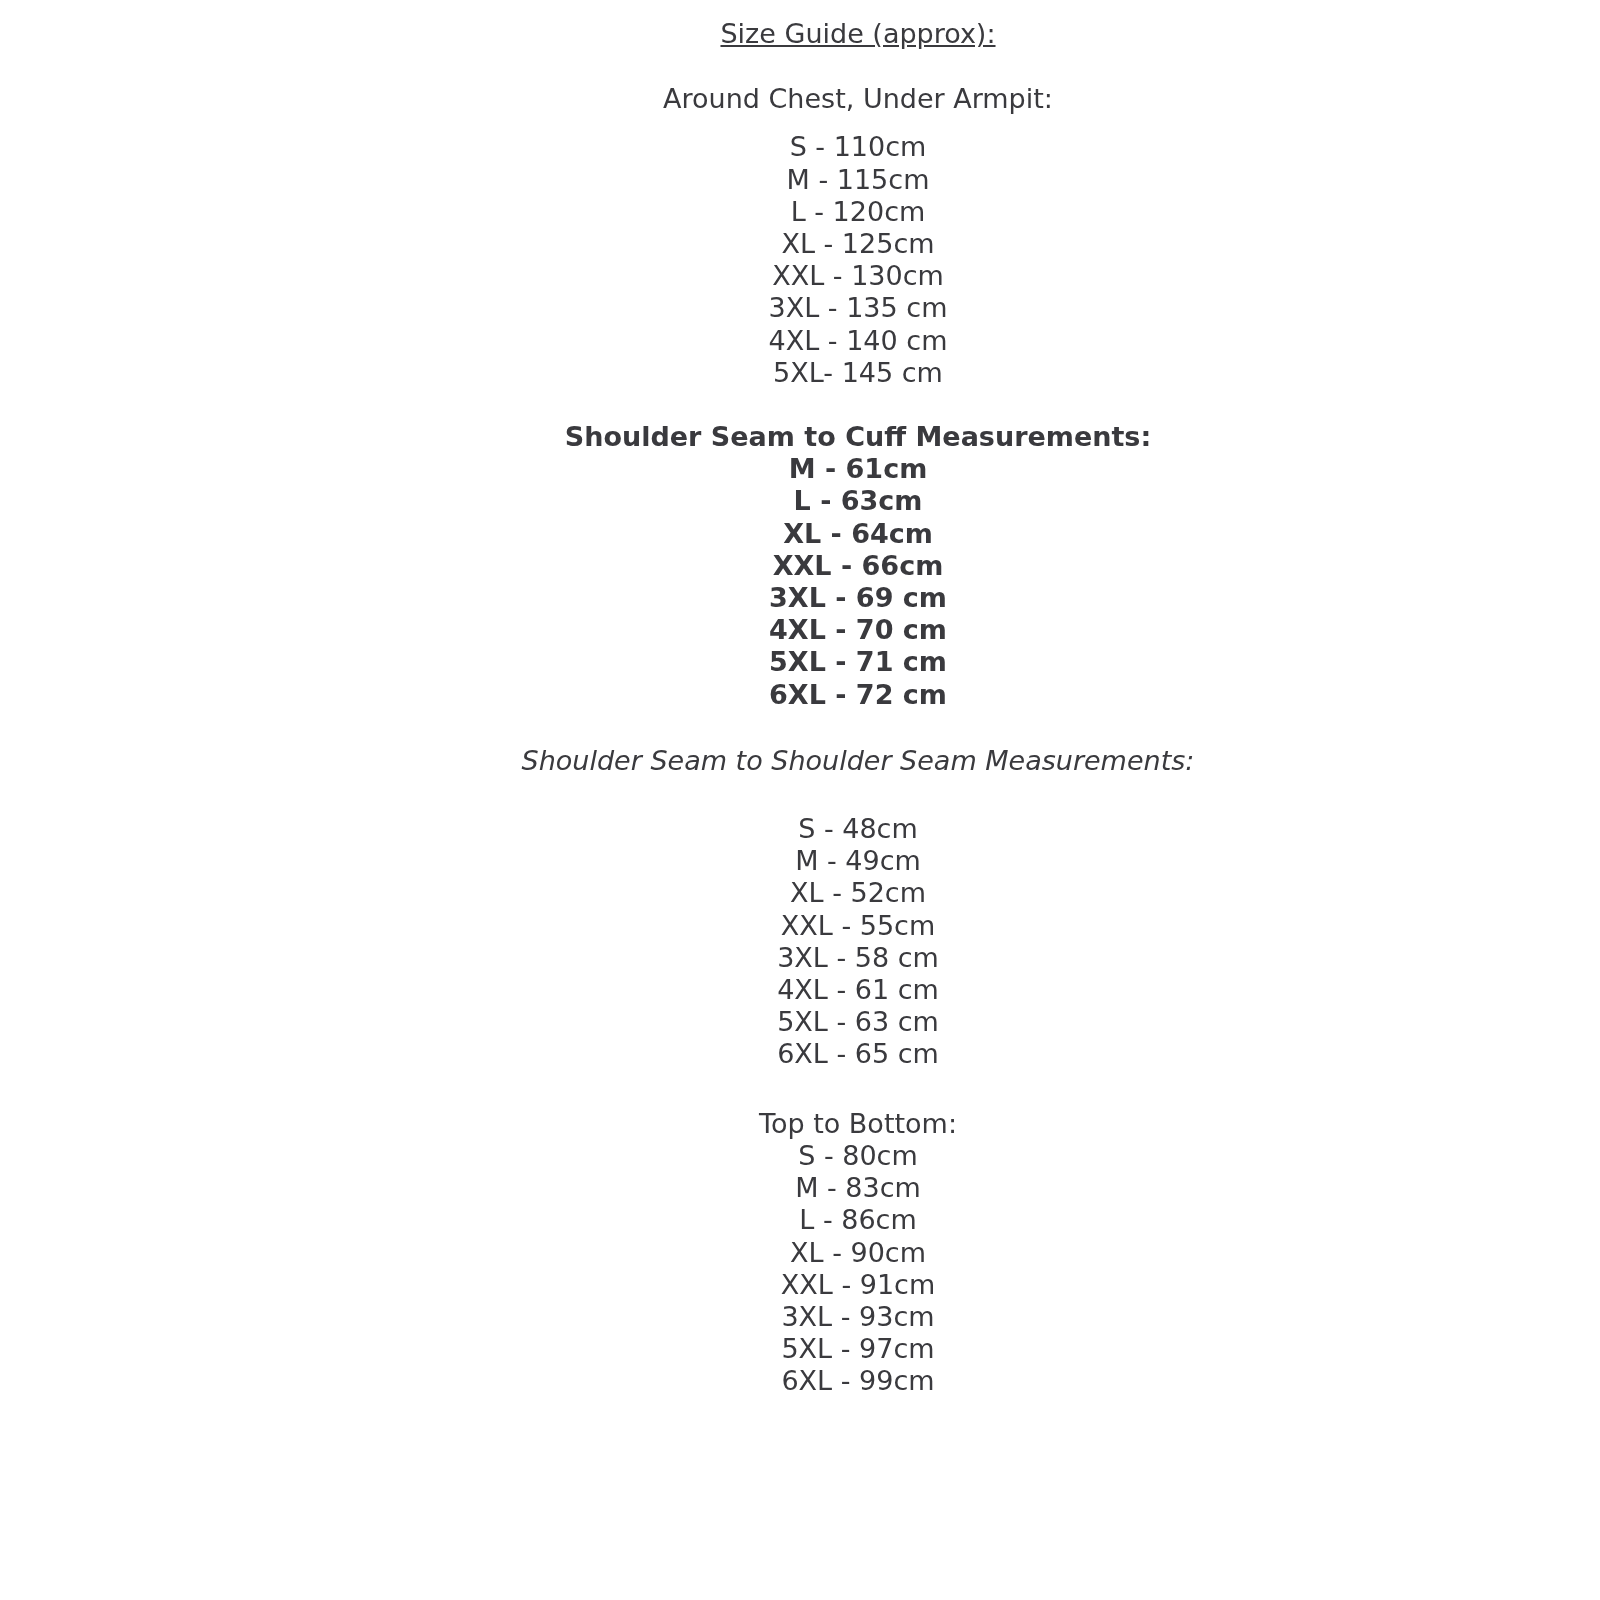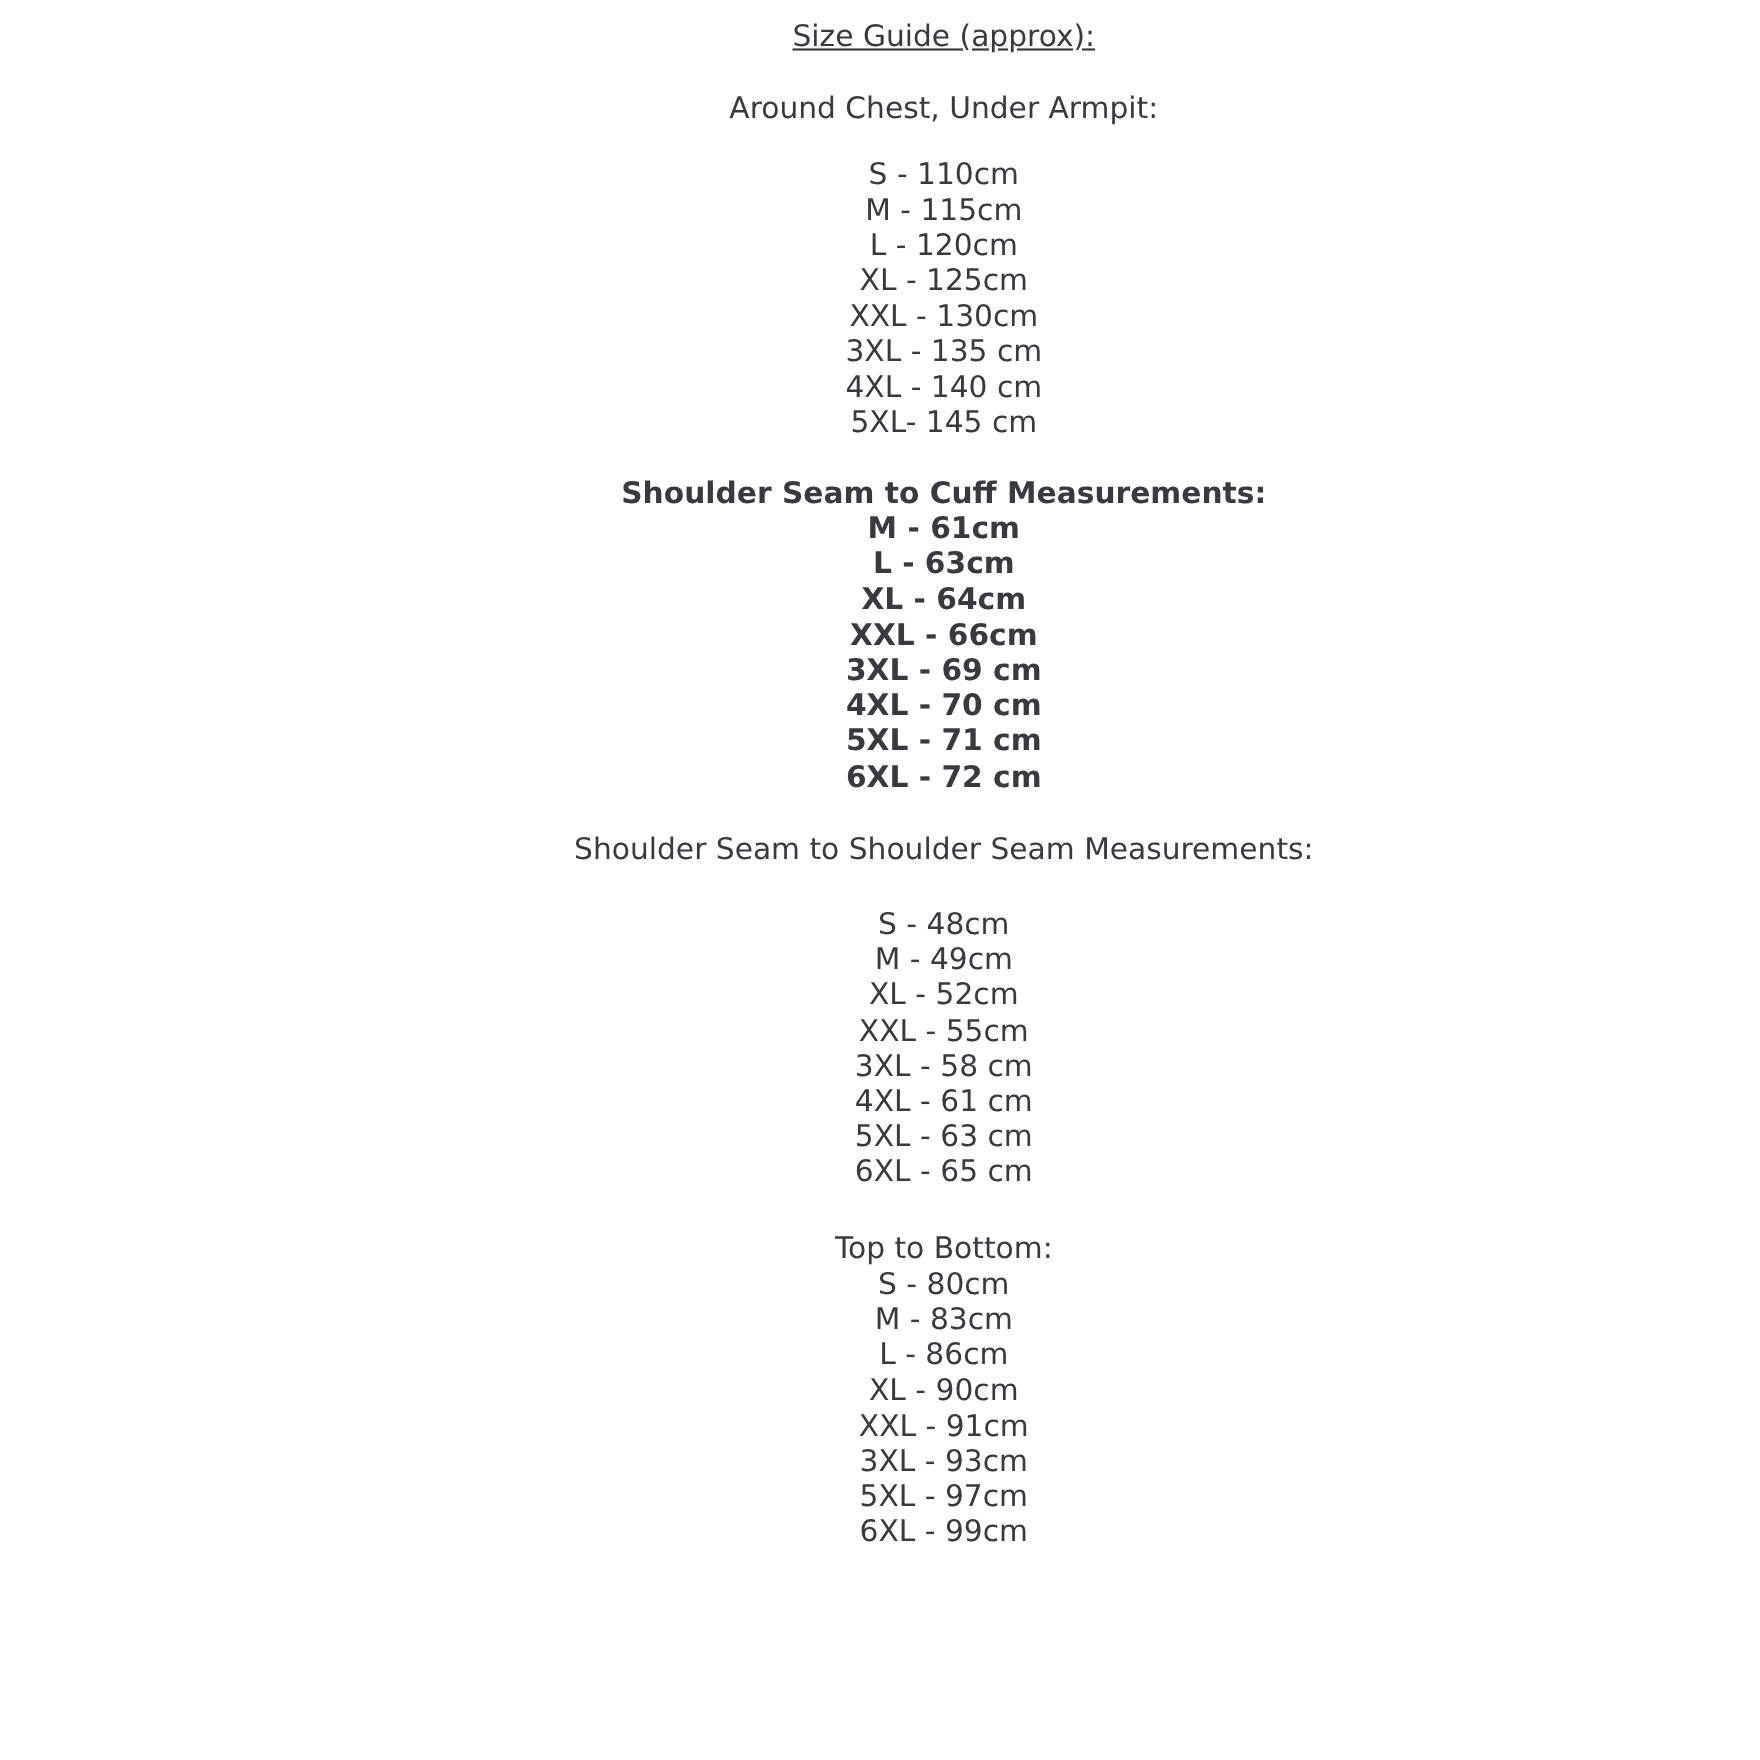--- a/index.html
+++ b/index.html
@@ -27,25 +27,25 @@
     white-space: pre;
   }
   .doc-title {
     text-decoration: underline;
     margin-bottom: 33px;
   }
   .section .heading {
     margin-bottom: 0;
   }
   
-  .section-chest .heading { margin-bottom: 28px; }
+  .section-chest .heading { margin-bottom: 16px; }
   
   .section-cuff { margin-top: 32px; font-weight: bold; }
   .section-shoulder { margin-top: 34px; }
-  .section-shoulder .heading { margin-bottom: 36px; }
+  .section-shoulder .heading { margin-bottom: 36px; font-style: italic; }
   .section-length { margin-top: 37px; }
 </style>
 </head>
 <body>
 
 <div class="content">
 
   <div class="line doc-title">Size Guide (approx):</div>
 
   <div class="section section-chest">

